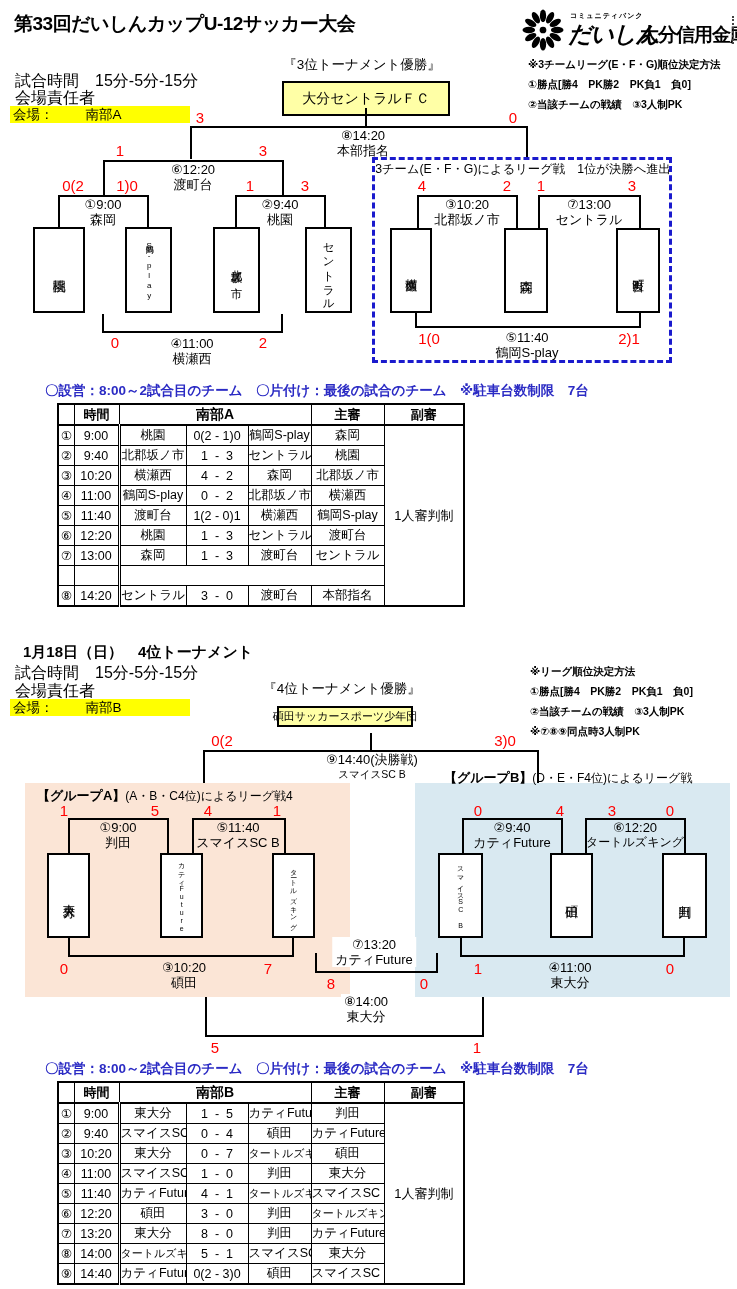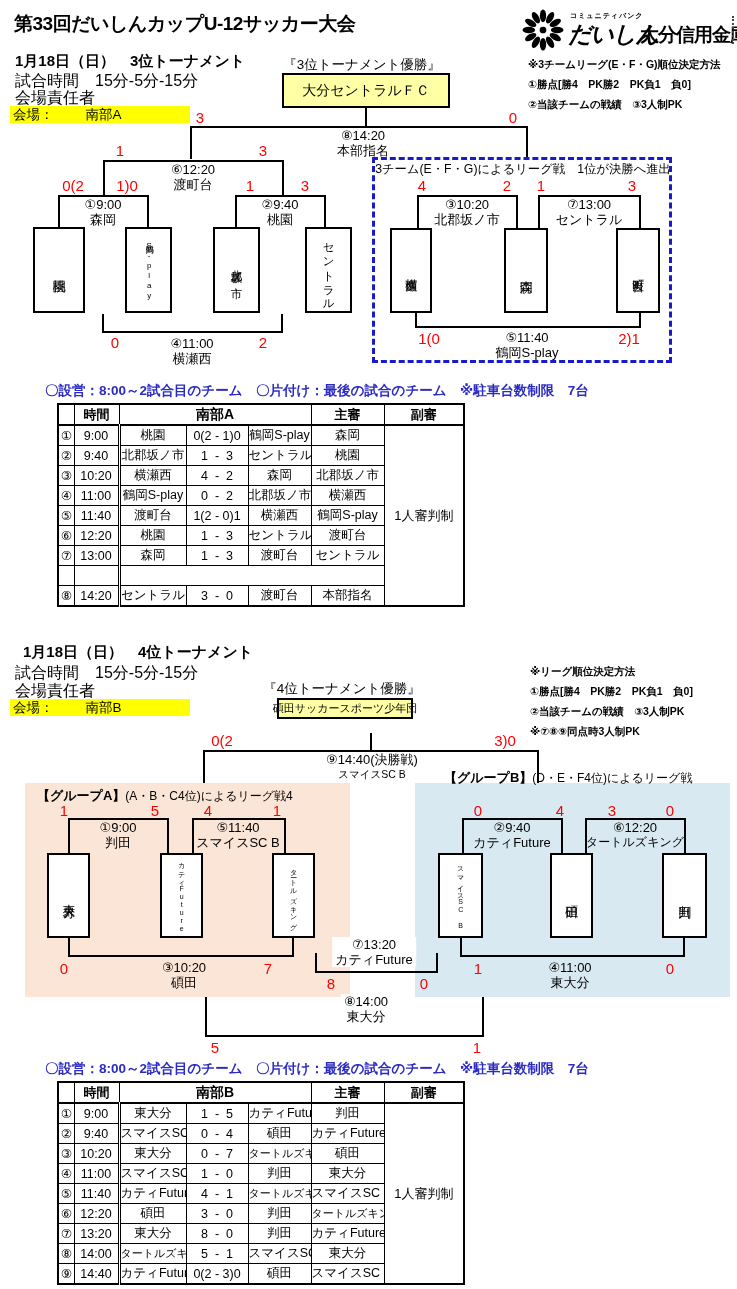--- a/index.html
+++ b/index.html
@@ -15,21 +15,21 @@
   .logo-bank{font-size:19px;font-weight:bold;letter-spacing:-1px;}
   .edgemark{position:absolute;border-left:2px dotted #444;height:28px;}
   
   .notes{font-size:10.5px;font-weight:bold;line-height:20px;}
   
   .venue{background:#ffff00;width:177px;height:17px;font-size:13.5px;padding-left:3px;line-height:17px;}
   .venue .vn{margin-left:32px;}
   
   .caption{transform:translateX(-50%);font-size:13.5px;text-align:right;}
   .champ{border:2px solid #000;background:#ffffa6;display:flex;align-items:center;justify-content:center;
-         box-sizing:border-box;font-size:14px;white-space:nowrap;}
+         box-sizing:border-box;font-size:14px;white-space:nowrap;margin-top:8px;}
   .champ.small{font-size:11px;}
   
   .cap{position:absolute;border:2px solid #000;border-bottom:none;box-sizing:border-box;}
   .cup{position:absolute;border:2px solid #000;border-top:none;box-sizing:border-box;}
   .vl{position:absolute;width:2px;background:#000;}
   
   .ml{position:absolute;transform:translateX(-50%);text-align:center;font-size:13px;line-height:15px;white-space:nowrap;}
   .ml .sub{font-size:10.5px;}
   .ml.wbg{background:#fff;padding:0 3px;z-index:5;}
   
@@ -84,21 +84,20 @@
       </g>
       <circle cx="20" cy="20" r="7.5" fill="#fff"></circle>
       <circle cx="20" cy="20" r="3.2" fill="#000"></circle>
     </svg>
     <div class="abs logo-community" style="left:48px;top:3px">コミュニティバンク</div>
     <div class="abs logo-name" style="left:46px;top:11px">だいしん</div>
     <div class="abs logo-bank" style="left:118px;top:14px">大分信用金庫</div>
     <div class="edgemark" style="left:210px;top:8px"></div>
   </div>
 
-  <div class="abs bold fs15" style="left:15px;top:52px">1月18日（日）　3位トーナメント</div>
   <div class="abs fs14" style="left:15px;top:71px">試合時間　15分-5分-15分</div>
   <div class="abs fs14" style="left:15px;top:88px">会場責任者</div>
   <div class="abs venue" style="left:10px;top:106px">
     <span>会場：</span><span class="vn">南部A</span>
   </div>
 
   <div class="abs notes" style="left:528px;top:54px">
     <div>※3チームリーグ(E・F・G)順位決定方法</div>
     <div>①勝点[勝4　PK勝2　PK負1　負0]</div>
     <div>②当該チームの戦績　③3人制PK</div>

